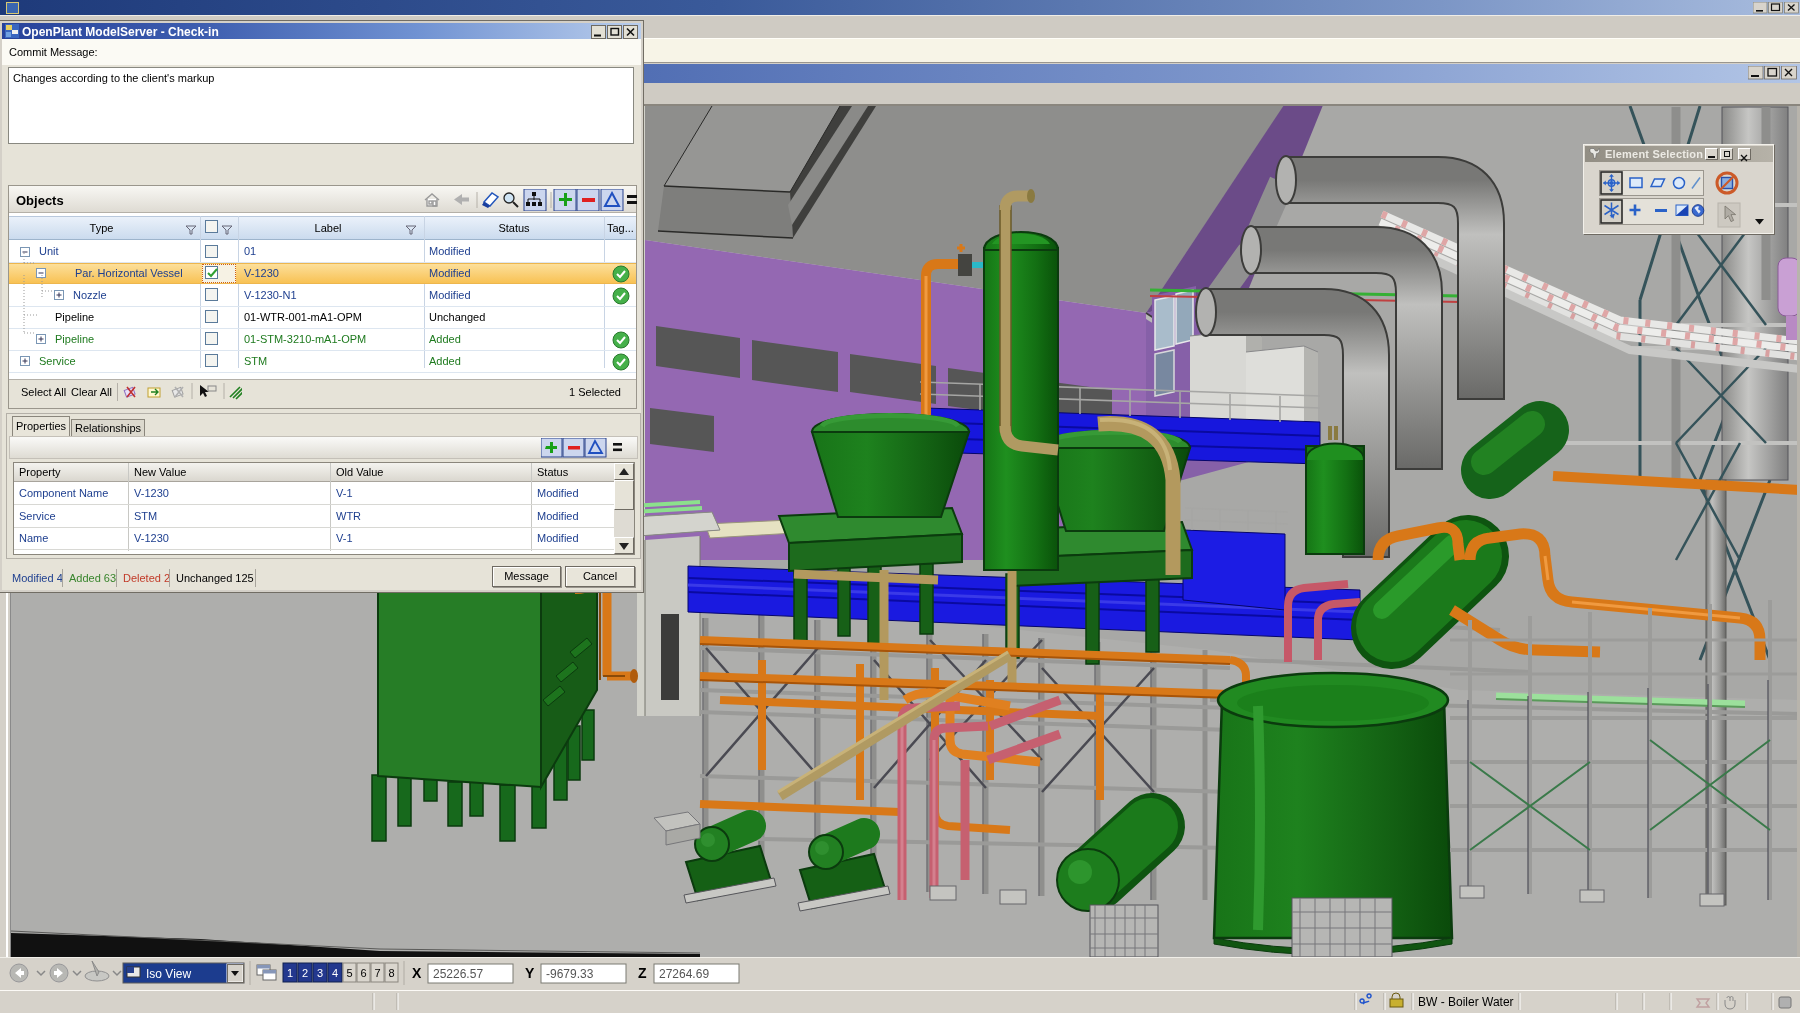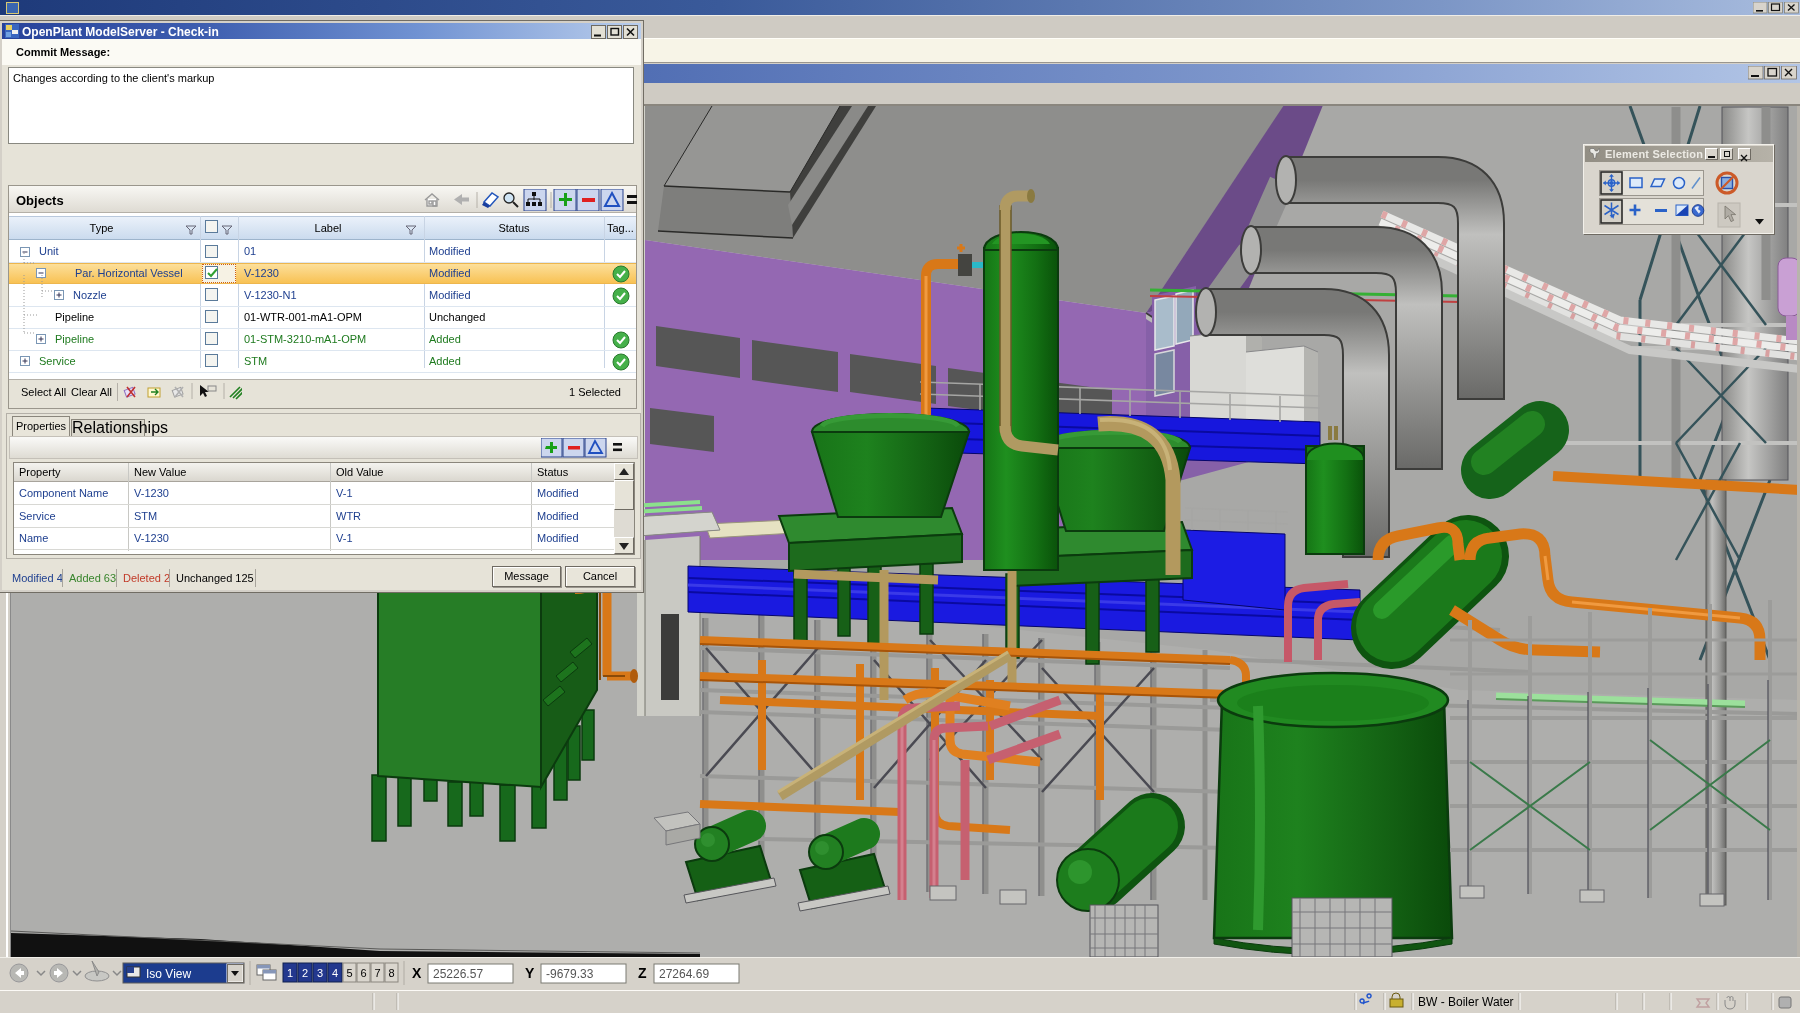--- a/index.html
+++ b/index.html
@@ -534,21 +534,21 @@
   <svg class="abs" style="left:589px;top:2px;" width="48" height="14">
     <rect x="0.5" y="0.5" width="14" height="13" fill="#e3e0d5" stroke="#6e6a62"></rect>
     <rect x="16.5" y="0.5" width="14" height="13" fill="#e3e0d5" stroke="#6e6a62"></rect>
     <rect x="32.5" y="0.5" width="14" height="13" fill="#e3e0d5" stroke="#6e6a62"></rect>
     <rect x="3" y="9.5" width="7" height="2" fill="#111"></rect>
     <rect x="20" y="3.5" width="7.5" height="6.5" fill="none" stroke="#111" stroke-width="1.4"></rect>
     <path d="M36 3.5 l7 7 M43 3.5 l-7 7" stroke="#111" stroke-width="1.6"></path>
   </svg>
 
   <div class="abs" style="left:0;top:16px;width:639px;height:26px;background:#fbfaf4;"></div>
-  <div class="abs f11" style="left:14px;top:23px;color:#000;font-weight:bold;">Commit Message:</div>
+  <div class="abs f11" style="left:7px;top:23px;color:#000;">Commit Message:</div>
   <div class="abs" style="left:6px;top:44px;width:626px;height:77px;background:#ffffff;border:1px solid #888880;"></div>
   <div class="abs f11" style="left:11px;top:49px;color:#000;">Changes according to the client's markup</div>
 
   <div class="abs" style="left:6px;top:162px;width:629px;height:224px;border:1px solid #9a968c;background:#fff;">
 
     <div class="abs" style="left:0;top:0;width:627px;height:27px;background:linear-gradient(#f8f7f3,#dedbd3);border-bottom:1px solid #b4b0a8;"></div>
     <div class="abs" style="left:7px;top:7px;font-size:13px;font-weight:bold;color:#000;">Objects</div>
 
     <svg class="abs" style="left:412px;top:3px;" width="216" height="22">
 
@@ -735,21 +735,21 @@
           <line x1="111" y1="15" x2="121" y2="5"></line>
           <line x1="114" y1="16" x2="124" y2="6"></line>
         </g>
     </svg>
     <div class="abs f11" style="left:560px;top:200px;">1 Selected</div>
   </div>
 
   <div class="abs" style="left:4px;top:390px;width:635px;height:146px;border:1px solid #b4b0a8;background:#e6e3d8;">
 
     <div class="abs" style="left:5px;top:2px;width:58px;height:20px;background:#e8e5da;border:1px solid #8a867c;border-bottom:none;z-index:2;font-size:11px;text-align:center;line-height:19px;">Properties</div>
-    <div class="abs" style="left:64px;top:5px;width:74px;height:17px;background:#dcd9ce;border:1px solid #8a867c;border-bottom:none;font-size:16px;text-align:center;line-height:16px;">Relationships</div>
+    <div class="abs" style="left:64px;top:5px;width:74px;height:17px;background:#dcd9ce;border:1px solid #8a867c;border-bottom:none;font-size:11px;text-align:center;line-height:16px;">Relationships</div>
 
     <div class="abs" style="left:2px;top:22px;width:629px;height:23px;background:linear-gradient(#fafaf8,#dedbd3);border:1px solid #c4c0b8;"></div>
     <svg class="abs" style="left:534px;top:24px;" width="95" height="20">
       <rect x="0" y="0" width="21" height="19" fill="#ccd6ee" stroke="#27408c"></rect>
       <path d="M5 8 h4 v-4 h3 v4 h4 v3 h-4 v4 h-3 v-4 h-5 Z" fill="#18a018"></path>
       <rect x="22" y="0" width="21" height="19" fill="#ccd6ee" stroke="#27408c"></rect>
       <rect x="27" y="8" width="12" height="3.5" fill="#e02020"></rect>
       <rect x="44" y="0" width="21" height="19" fill="#ccd6ee" stroke="#27408c"></rect>
       <path d="M54 3 L61 15 L48 15 Z" fill="none" stroke="#2050c0" stroke-width="1.8"></path>
       <rect x="72" y="5" width="9" height="2.6" fill="#111"></rect>

